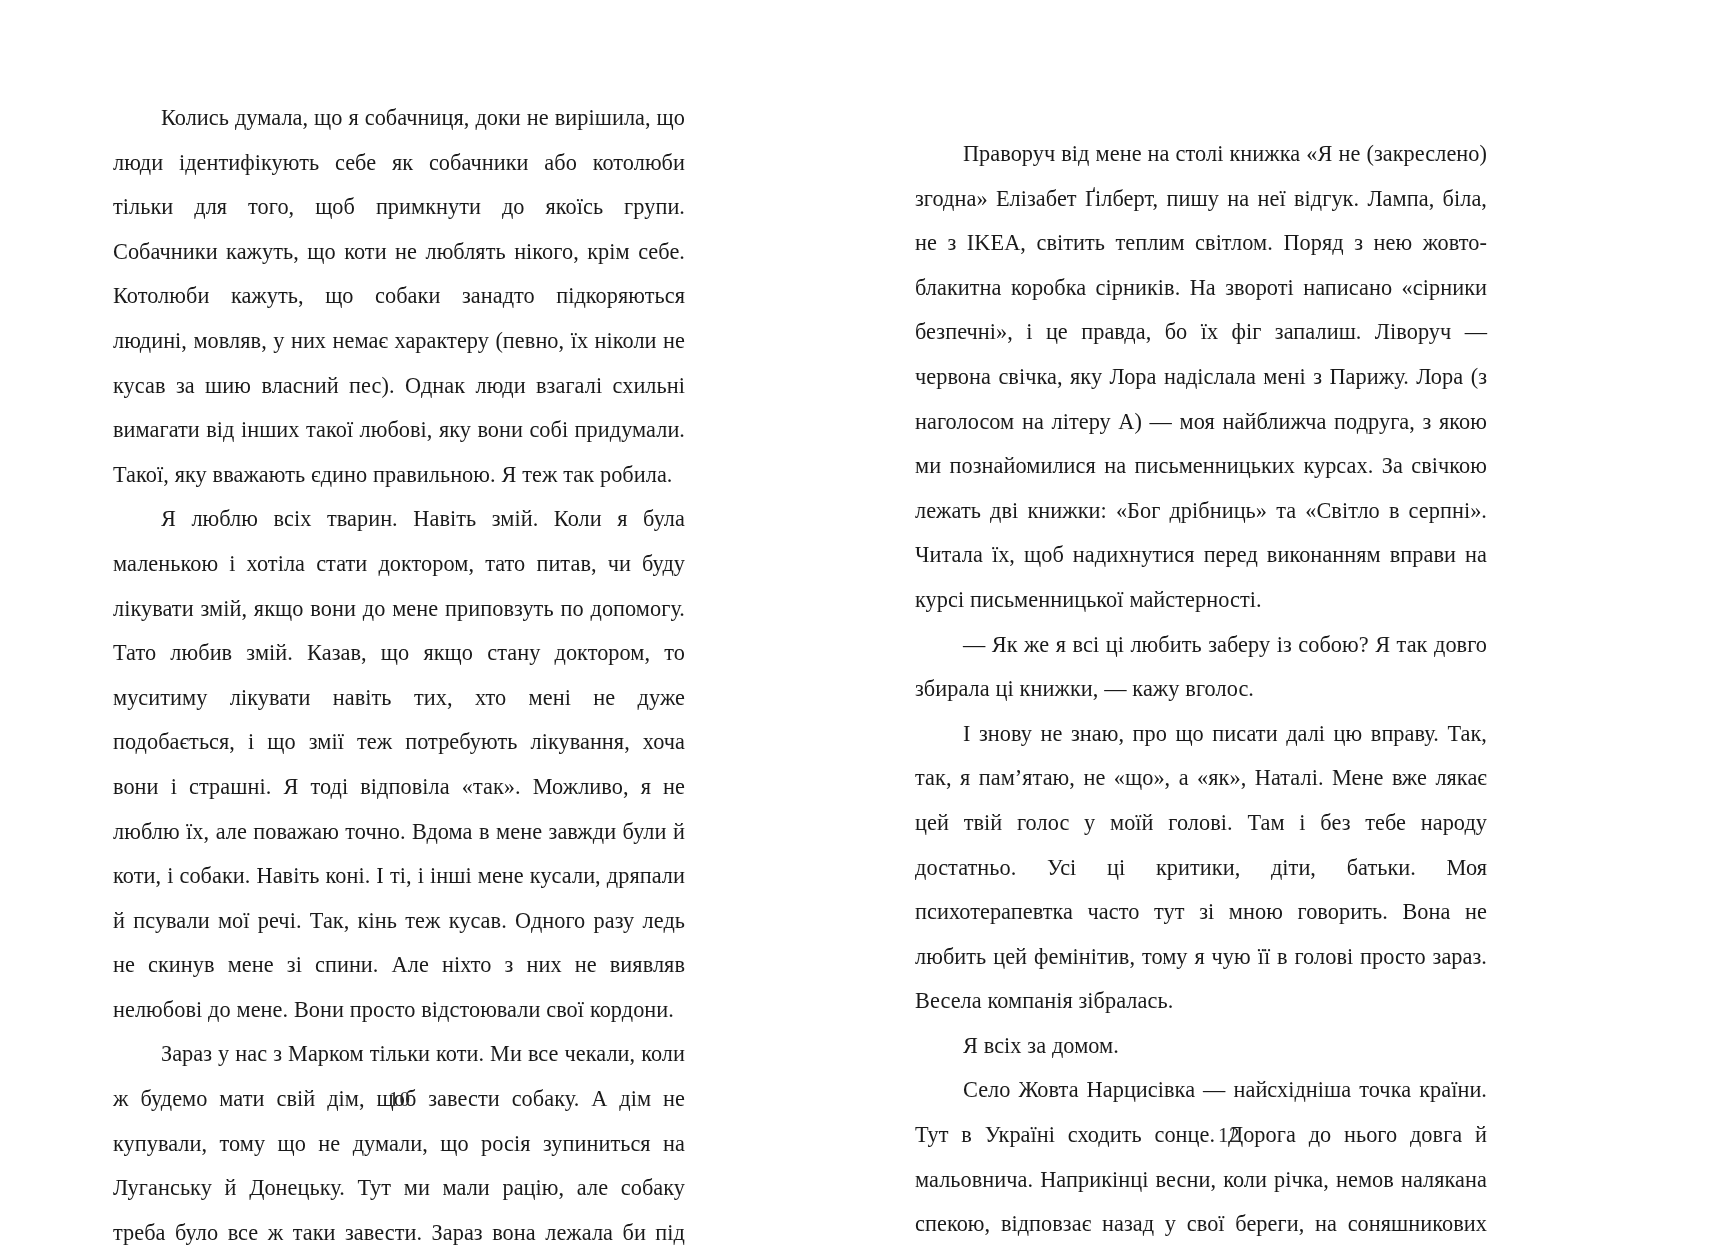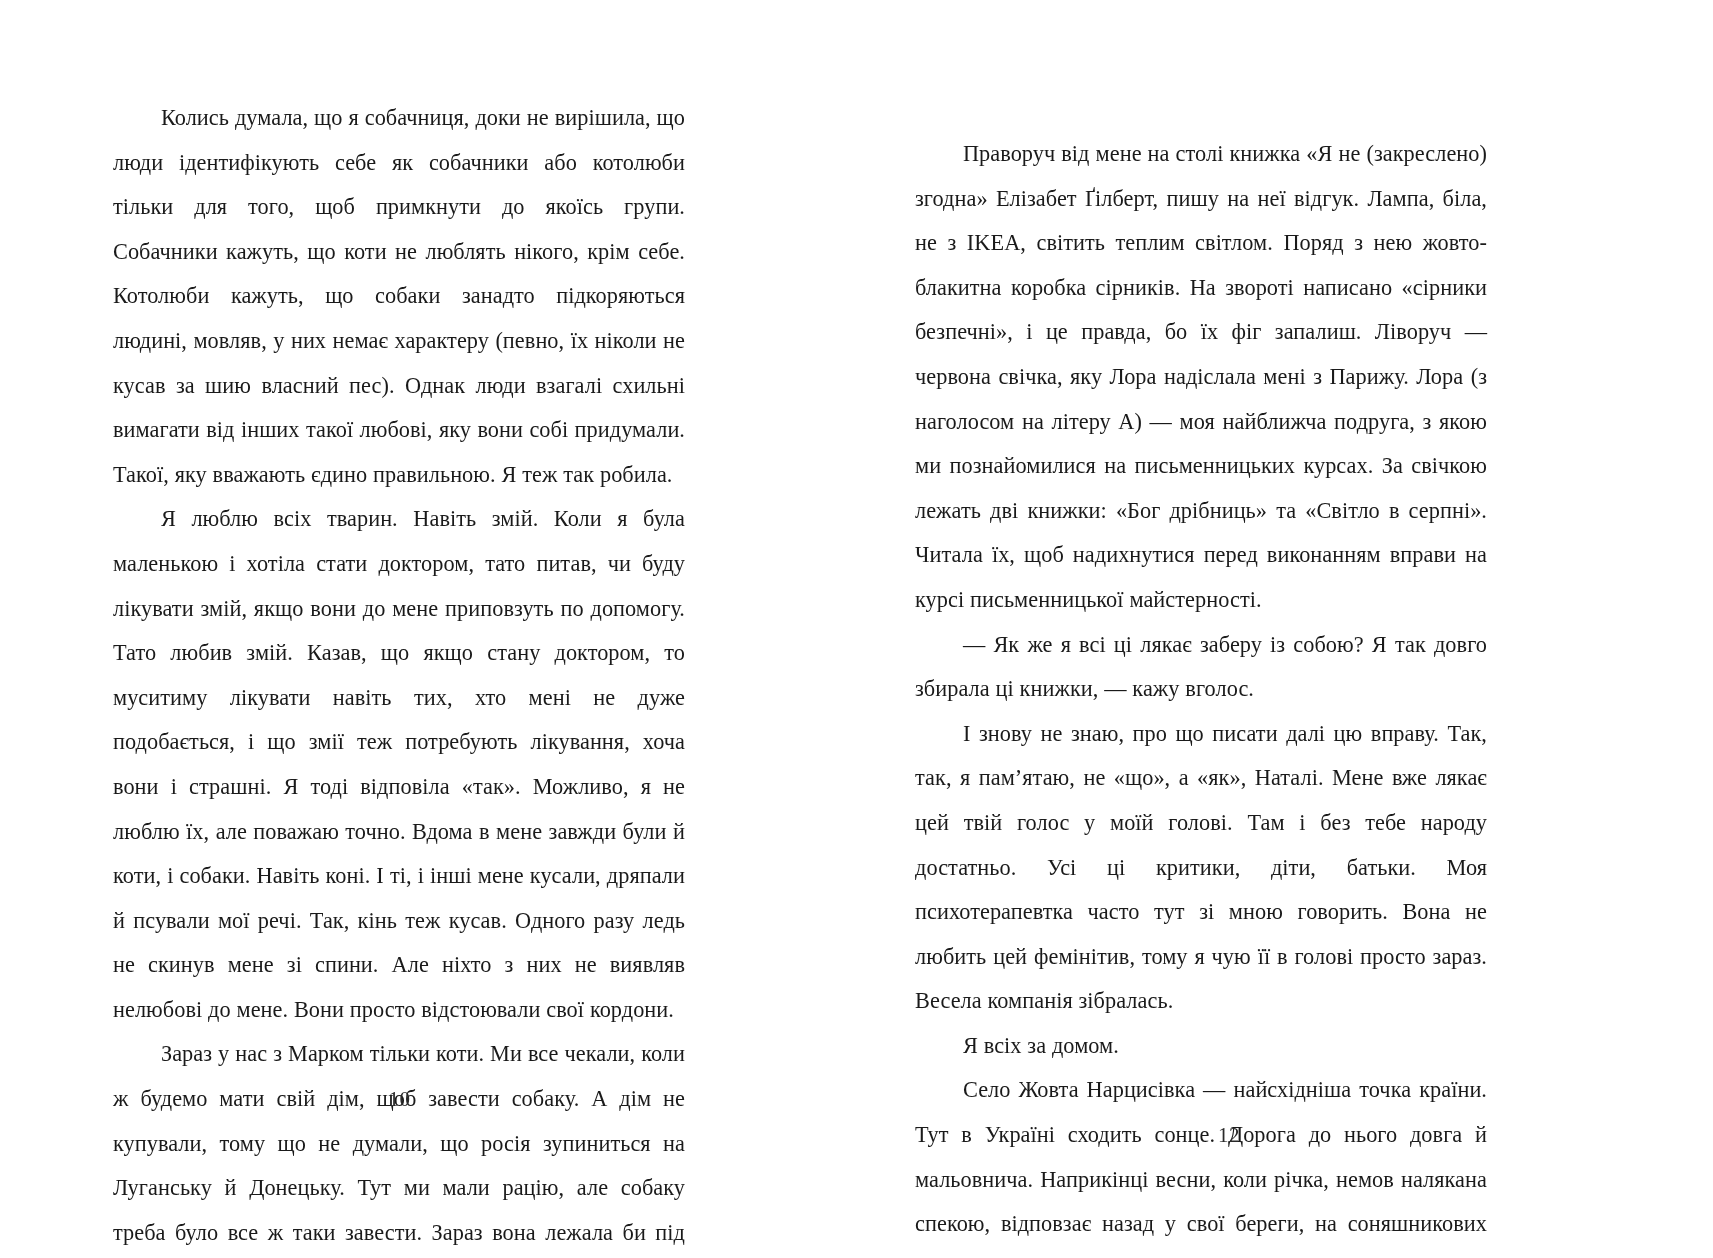--- a/index.html
+++ b/index.html
@@ -81,21 +81,21 @@
       <p class="para">Колись думала, що я собачниця, доки не вирішила, що люди ідентифікують себе як собачники або котолюби тільки для того, щоб примкнути до якоїсь групи. Собачники кажуть, що коти не люблять нікого, крім себе. Котолюби кажуть, що собаки занадто підкоряються людині, мовляв, у них немає характеру (певно, їх ніколи не кусав за шию власний пес). Однак люди взагалі схильні вимагати від інших такої любові, яку вони собі придумали. Такої, яку вважають єдино правильною. Я теж так робила.</p>
       <p class="para">Я люблю всіх тварин. Навіть змій. Коли я була маленькою і хотіла стати доктором, тато питав, чи буду лікувати змій, якщо вони до мене приповзуть по допомогу. Тато любив змій. Казав, що якщо стану доктором, то муситиму лікувати навіть тих, хто мені не дуже подобається, і що змії теж потребують лікування, хоча вони і страшні. Я тоді відповіла «так». Можливо, я не люблю їх, але поважаю точно. Вдома в мене завжди були й коти, і собаки. Навіть коні. І ті, і інші мене кусали, дряпали й псували мої речі. Так, кінь теж кусав. Одного разу ледь не скинув мене зі спини. Але ніхто з них не виявляв нелюбові до мене. Вони просто відстоювали свої кордони.</p>
       <p class="para">Зараз у нас з Марком тільки коти. Ми все чекали, коли ж будемо мати свій дім, щоб завести собаку. А дім не купували, тому що не думали, що росія зупиниться на Луганську й Донецьку. Тут ми мали рацію, але собаку треба було все ж таки завести. Зараз вона лежала би під моїм білим столом і гріла би мені ноги. А я б годувала її смаколиками.</p>
     </div>
     <div class="folio">10</div>
   </div>
 
   <div class="page page-right">
     <div class="textblock">
       <p class="para">Праворуч від мене на столі книжка «Я не (закреслено) згодна» Елізабет Ґілберт, пишу на неї відгук. Лампа, біла, не з IKEA, світить теплим світлом. Поряд з нею жовто-блакитна коробка сірників. На звороті написано «сірники безпечні», і це правда, бо їх фіг запалиш. Ліворуч — червона свічка, яку Лора надіслала мені з Парижу. Лора (з наголосом на літеру А) — моя найближча подруга, з якою ми познайомилися на письменницьких курсах. За свічкою лежать дві книжки: «Бог дрібниць» та «Світло в серпні». Читала їх, щоб надихнутися перед виконанням вправи на курсі письменницької майстерності.</p>
-      <p class="para">— Як же я всі ці лякає заберу із собою? Я так довго збирала ці книжки, — кажу вголос.</p>
+      <p class="para">— Як же я всі ці любить заберу із собою? Я так довго збирала ці книжки, — кажу вголос.</p>
       <p class="para">І знову не знаю, про що писати далі цю вправу. Так, так, я пам’ятаю, не «що», а «як», Наталі. Мене вже лякає цей твій голос у моїй голові. Там і без тебе народу достатньо. Усі ці критики, діти, батьки. Моя психотерапевтка часто тут зі мною говорить. Вона не любить цей фемінітив, тому я чую її в голові просто зараз. Весела компанія зібралась.</p>
       <p class="para">Я всіх за домом.</p>
       <p class="para">Село Жовта Нарцисівка — найсхідніша точка країни. Тут в Україні сходить сонце. Дорога до нього довга й мальовнича. Наприкінці весни, коли річка, немов налякана спекою, відповзає назад у свої береги, на соняшникових полях залишається мул і ще жива риба. Вона лежить і спантеличено розтуляє та стуляє рота. Квакають жаби. День збільшується. Повітря насичується втомою та очікуванням літа.</p>
     </div>
     <div class="folio">12</div>
   </div>
 
 </div>
 
 </body></html>

